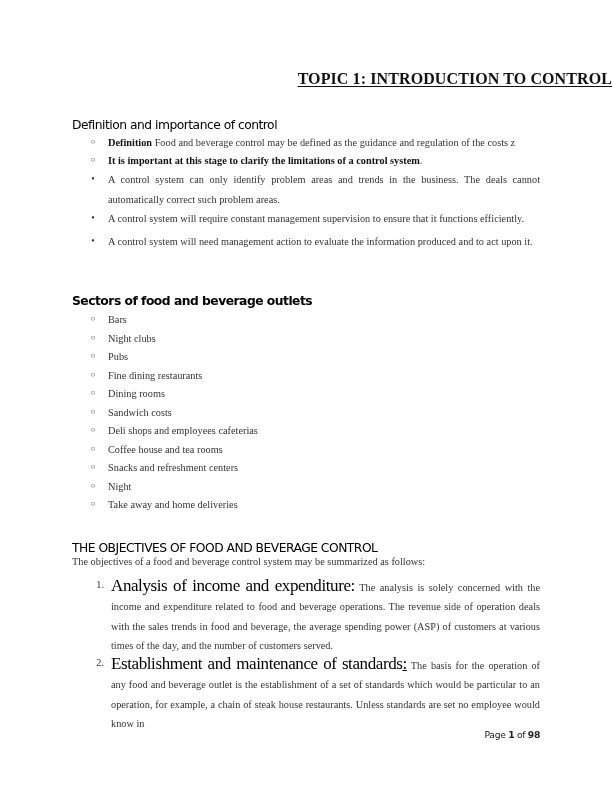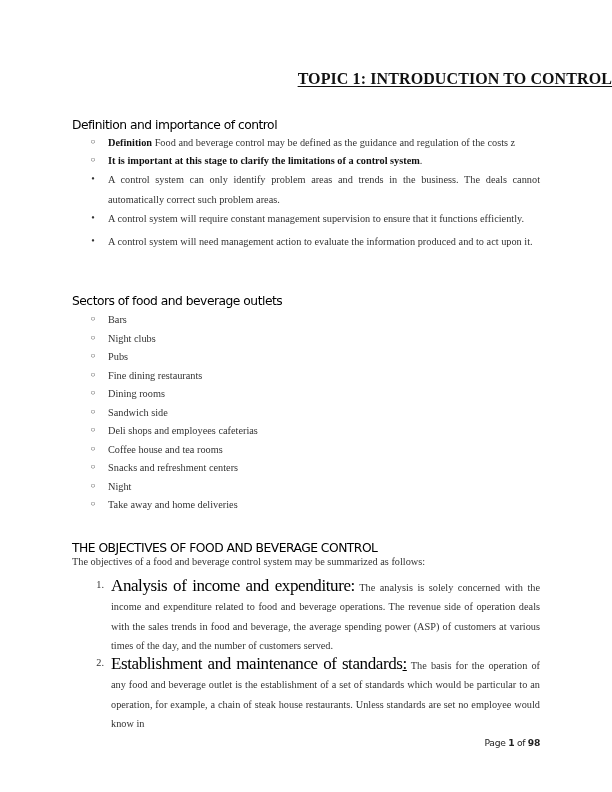--- a/index.html
+++ b/index.html
@@ -21,21 +21,21 @@
   .marker { position: absolute; left: 0; width: 14px; text-align: center; }
   .hollow { font-size: 8px; top: 1px; }
   .dot { font-size: 10px; }
   .txt { position: absolute; left: 22px; right: 0; line-height: 19.5px; text-align: justify; }
   .txt.single { line-height: 13px; }
   .b { font-weight: bold; color: #111; }
   .numlbl { position: absolute; left: 0; width: 14px; text-align: right; font-family: "Liberation Serif", serif; font-size: 10.3px; }
   .ntxt { position: absolute; left: 21px; right: 0; line-height: 19.4px; text-align: justify; font-family: "Liberation Serif", serif; font-size: 10.3px; color: #333; }
   .nhead { font-family: Liberation Serif, serif; font-size: 17px; color: #000; letter-spacing: -0.4px; }
   .intro { position: absolute; left: 72px; top: 556px; font-family: "Liberation Serif", serif; font-size: 10.3px; color: #333; }
-  .footer { position: absolute; top: 729px; right: 72px; font-family: "DejaVu Sans", sans-serif; font-size: 9.2px; color: #222; letter-spacing: -0.3px; margin-top: 8px; }
+  .footer { position: absolute; top: 729px; right: 72px; font-family: "DejaVu Sans", sans-serif; font-size: 9.2px; color: #222; letter-spacing: -0.3px; }
 </style>
 </head>
 <body>
 
 <div>
 
   <div class="title">TOPIC 1: INTRODUCTION TO CONTROL</div>
 
   <div class="h2" style="top:118px;">Definition and importance of control</div>
 
@@ -54,21 +54,21 @@
   </div>
   <div class="row" style="top:209px;">
     <span class="marker dot" style="top:3px;">•</span>
     <div class="txt">A control system will require constant management supervision to ensure that it functions efficiently.</div>
   </div>
   <div class="row" style="top:232px;">
     <span class="marker dot" style="top:3px;">•</span>
     <div class="txt">A control system will need management action to evaluate the information produced and to act upon it.</div>
   </div>
 
-  <div class="h2" style="top:294px;">Sectors of food and beverage outlets</div>
+  <div class="h2" style="top:294px;font-weight:bold;">Sectors of food and beverage outlets</div>
 
   <div>
     <div class="row" style="top:313px;">
         <span class="marker hollow">○</span>
         <div class="txt single">Bars</div>
       </div>
     <div class="row" style="top:331.5px;">
         <span class="marker hollow">○</span>
         <div class="txt single">Night clubs</div>
       </div>
@@ -79,21 +79,21 @@
     <div class="row" style="top:368.5px;">
         <span class="marker hollow">○</span>
         <div class="txt single">Fine dining restaurants</div>
       </div>
     <div class="row" style="top:387px;">
         <span class="marker hollow">○</span>
         <div class="txt single">Dining rooms</div>
       </div>
     <div class="row" style="top:405.5px;">
         <span class="marker hollow">○</span>
-        <div class="txt single">Sandwich side</div>
+        <div class="txt single">Sandwich costs</div>
       </div>
     <div class="row" style="top:424px;">
         <span class="marker hollow">○</span>
         <div class="txt single">Deli shops and employees cafeterias</div>
       </div>
     <div class="row" style="top:442.5px;">
         <span class="marker hollow">○</span>
         <div class="txt single">Coffee house and tea rooms</div>
       </div>
     <div class="row" style="top:461px;">

